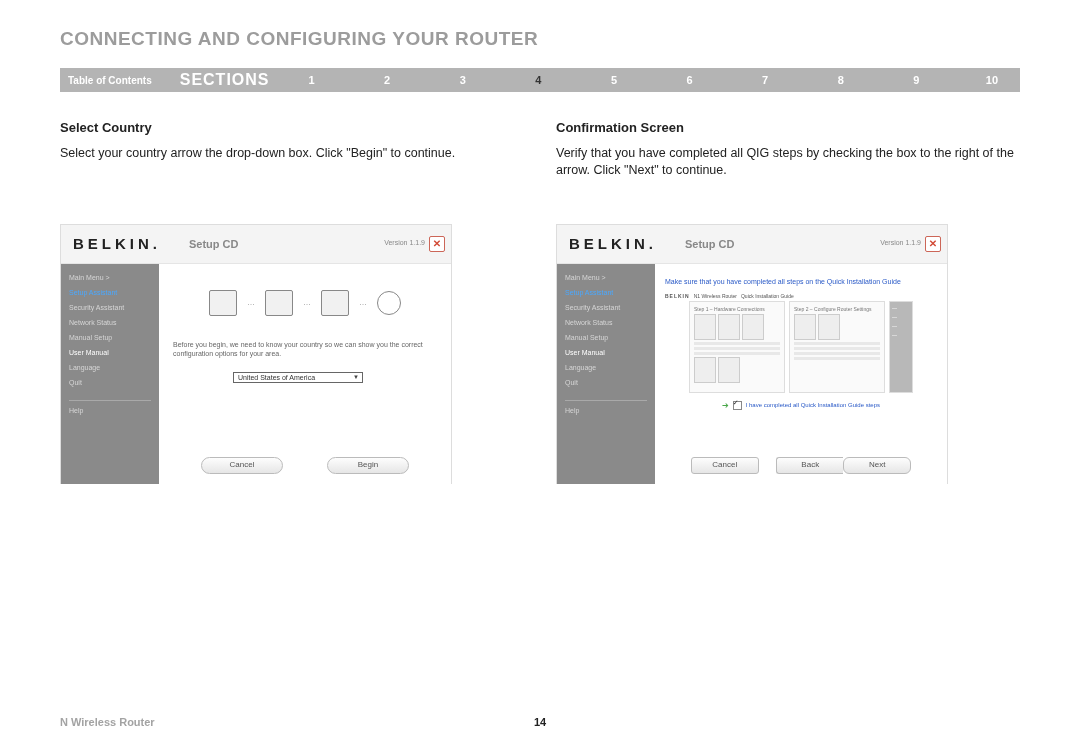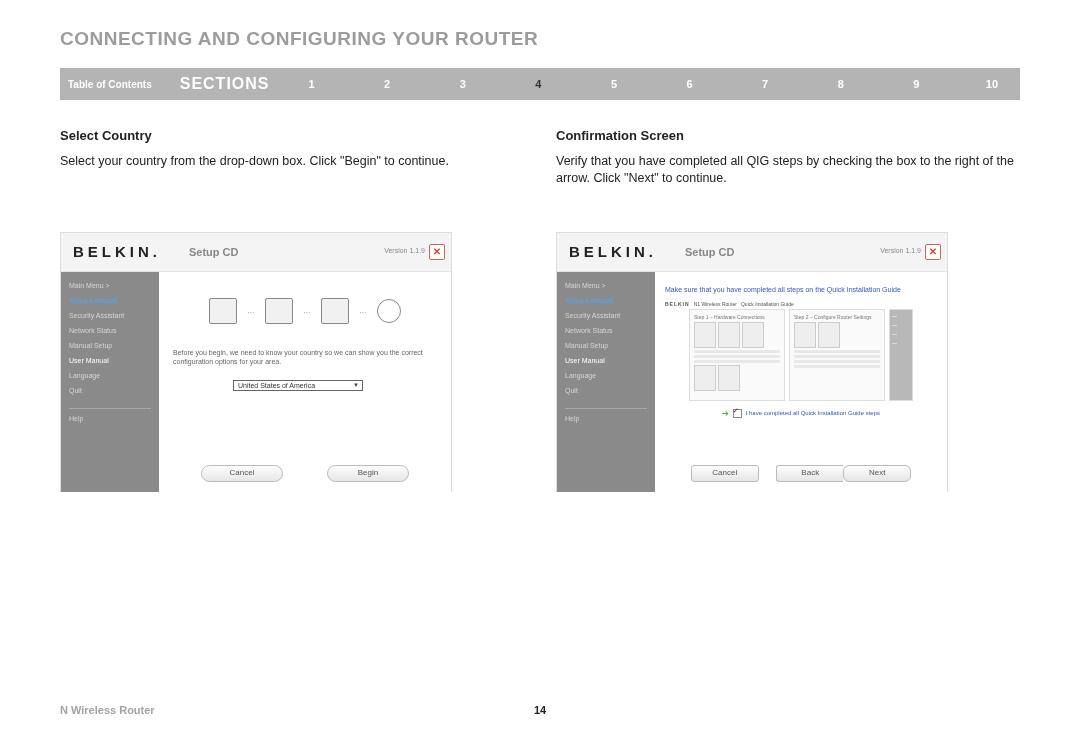--- a/index.html
+++ b/index.html
@@ -17,21 +17,21 @@
   }
   .title {
     font-size: 19px;
     font-weight: bold;
     color: #9c9c9c;
     letter-spacing: 0.5px;
     margin-bottom: 18px;
   }
   .navbar {
     background: #b4b4b4;
-    height: 32px;
+    height: 24px;
     display: flex;
     align-items: center;
     color: #fff;
     font-size: 10px;
     font-weight: bold;
   }
   .navbar .toc {
     padding: 0 10px 0 8px;
     white-space: nowrap;
   }
@@ -265,21 +265,21 @@
   .chk-row .cb { width:7px; height:7px; border:1px solid #888; display:inline-block; background:#fff; position:relative;}
   .chk-row .cb::after { content:"✓"; font-size:7px; color:#333; position:absolute; left:-1px; top:-3px;}
   .btn-row3 { gap:2px; padding: 0 28px; }
   .btn-row3 .btn { width:66px; border-radius:3px; }
   .btn-row3 .btn.group { border-radius:0; }
   .btn-row3 .right-group { display:flex; }
   .right-group .btn:first-child { border-top-left-radius:3px; border-bottom-left-radius:3px; border-right:none;}
   .right-group .btn:last-child { border-top-right-radius:3px; border-bottom-right-radius:3px;border-radius:6px;}
   .footer {
     position: absolute;
-    bottom: 40px;
+    bottom: 28px;
     left: 60px;
     right: 60px;
     display:flex;
     justify-content:space-between;
     font-size:11px;
     color:#a3a3a3;
     font-weight:bold;
   }
   .footer .pn { color:#222; position:absolute; left:50%; transform:translateX(-50%); }
 </style>
@@ -303,21 +303,21 @@
       <span>8</span>
       <span>9</span>
       <span>10</span>
     </div>
   </div>
 
   <div class="columns">
 
     <div class="col">
       <div class="heading">Select Country</div>
-      <div class="desc">Select your country from the drop-down box. Click "Begin" to continue.</div>
+      <div class="desc">Select your country arrow the drop-down box. Click "Begin" to continue.</div>
 
       <div class="shot">
         <div class="shot-header">
           <div class="brand brand-dot">BELKIN</div>
           <div class="setup">Setup CD</div>
           <div class="ver">Version 1.1.9</div>
           <div class="closebox">✕</div>
         </div>
         <div class="shot-body">
           <div class="sidebar">

